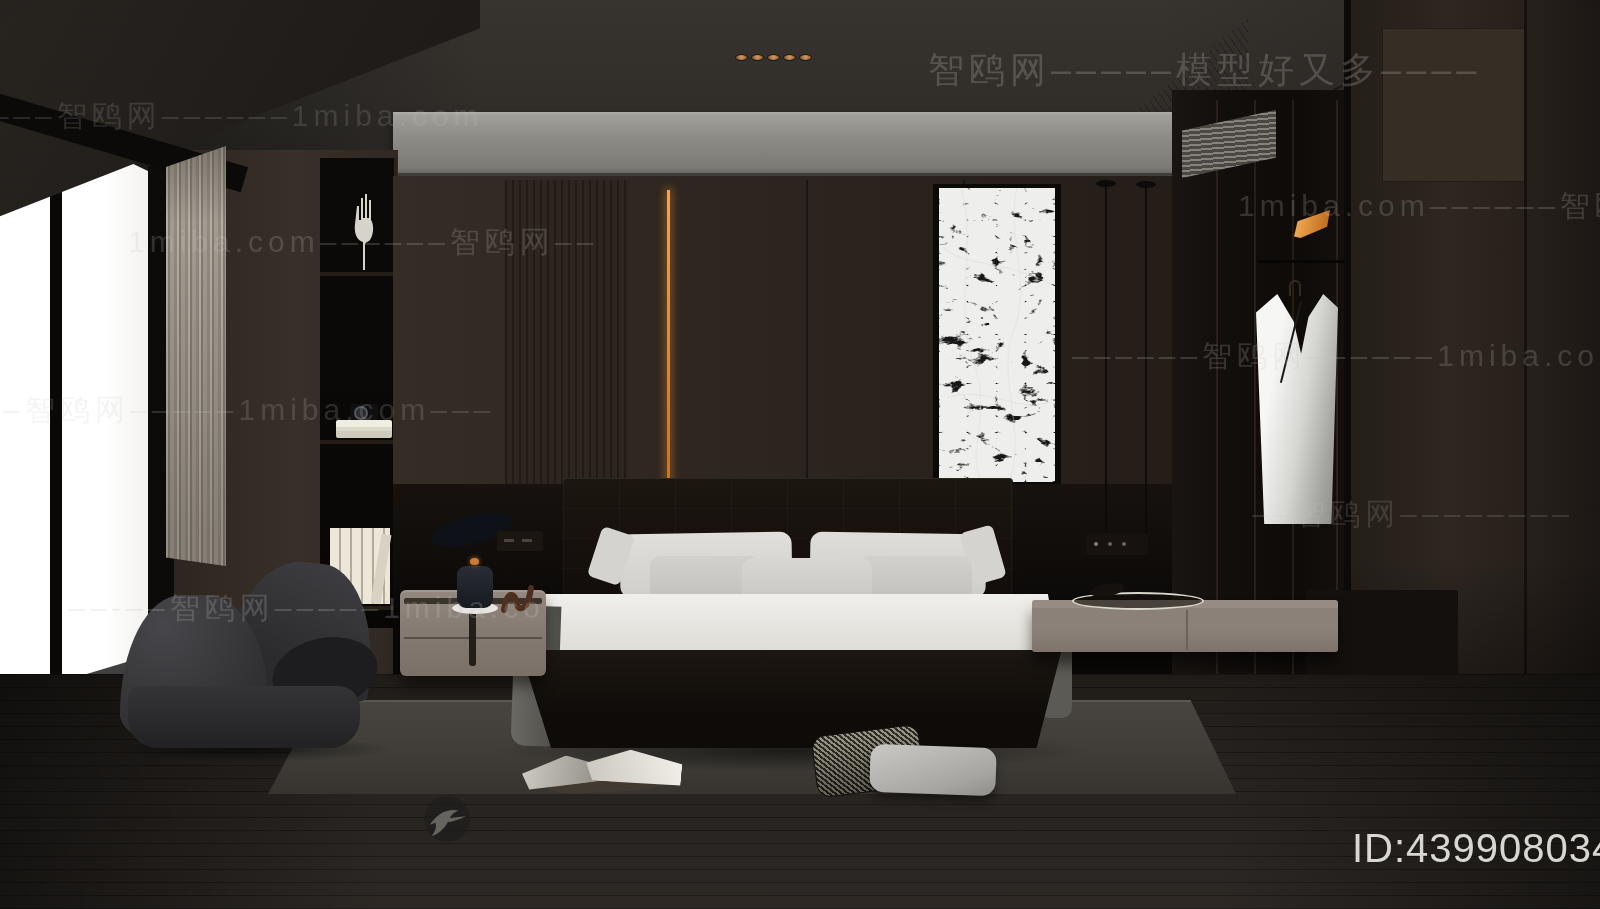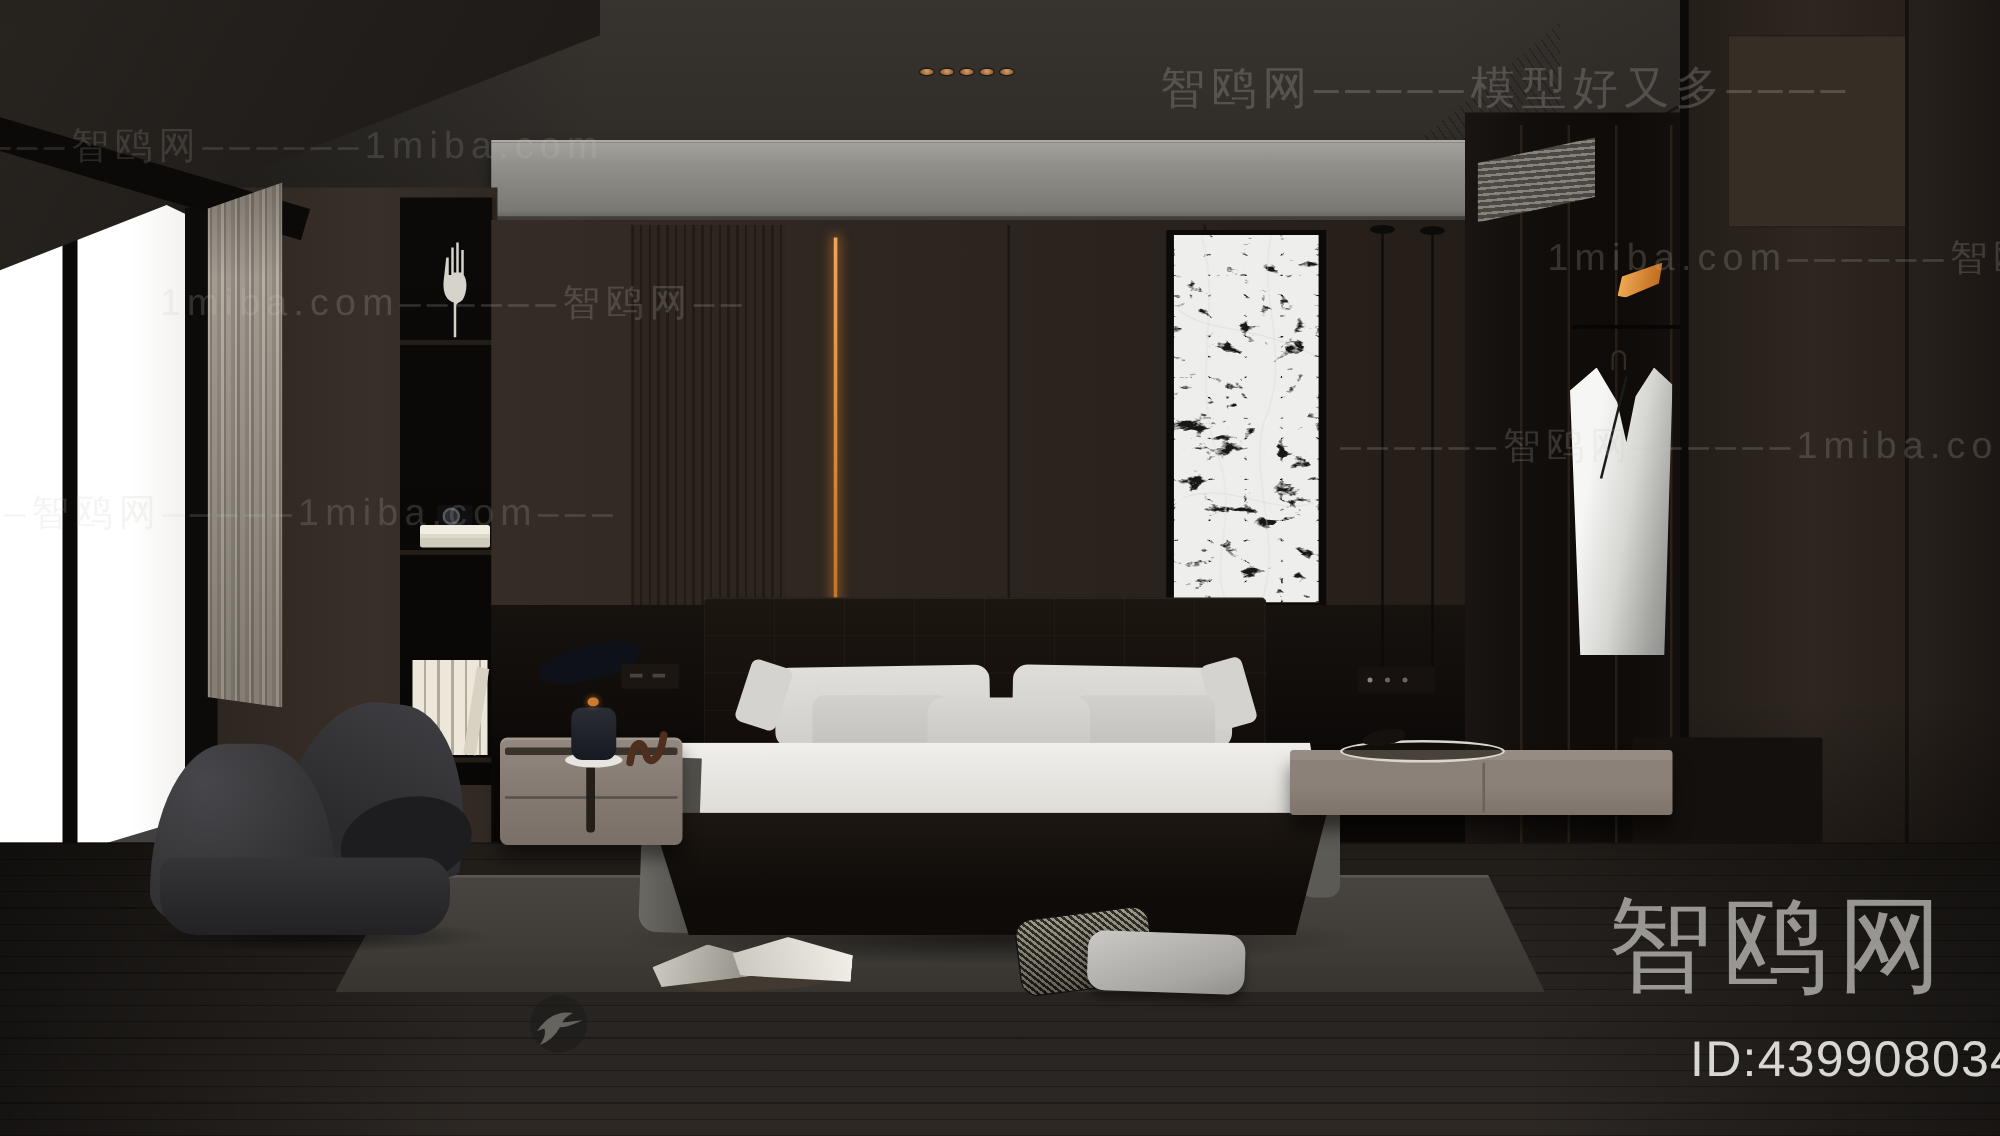--- a/index.html
+++ b/index.html
@@ -378,22 +378,23 @@
   <div class="cushion-light"></div>
 
   <div class="vignette"></div>
 
   <div class="wm-row w0">智鸥网–––––模型好又多––––</div>
   <div class="wm-row w1">––––智鸥网––––––1miba.com</div>
   <div class="wm-row w2">1miba.com––––––智鸥网––</div>
   <div class="wm-row w3">1miba.com––––––智鸥网––</div>
   <div class="wm-row w4">––––––智鸥网––––––1miba.com</div>
   <div class="wm-row w5">–––智鸥网–––––1miba.com–––</div>
+  <div class="wm-row w6">––智鸥网––––––––</div>
+  <div class="wm-row w7">––-––智鸥网–––––1miba.co</div>
 
   <div class="wm-bar-logo">
     <svg width="46" height="46" viewBox="0 0 48 48">
       <path d="M6 30 Q18 12 36 15 Q29 18 27 23 L44 21 Q31 27 25 27 Q19 38 8 42 Q14 34 12 28 Z" fill="rgba(160,157,150,.55)"></path>
     </svg>
   </div>
-  <div class="wm-big-brand">智鸥网</div>
   <div class="wm-id">ID:439908034</div>
 
 </div>
 
 </body></html>

